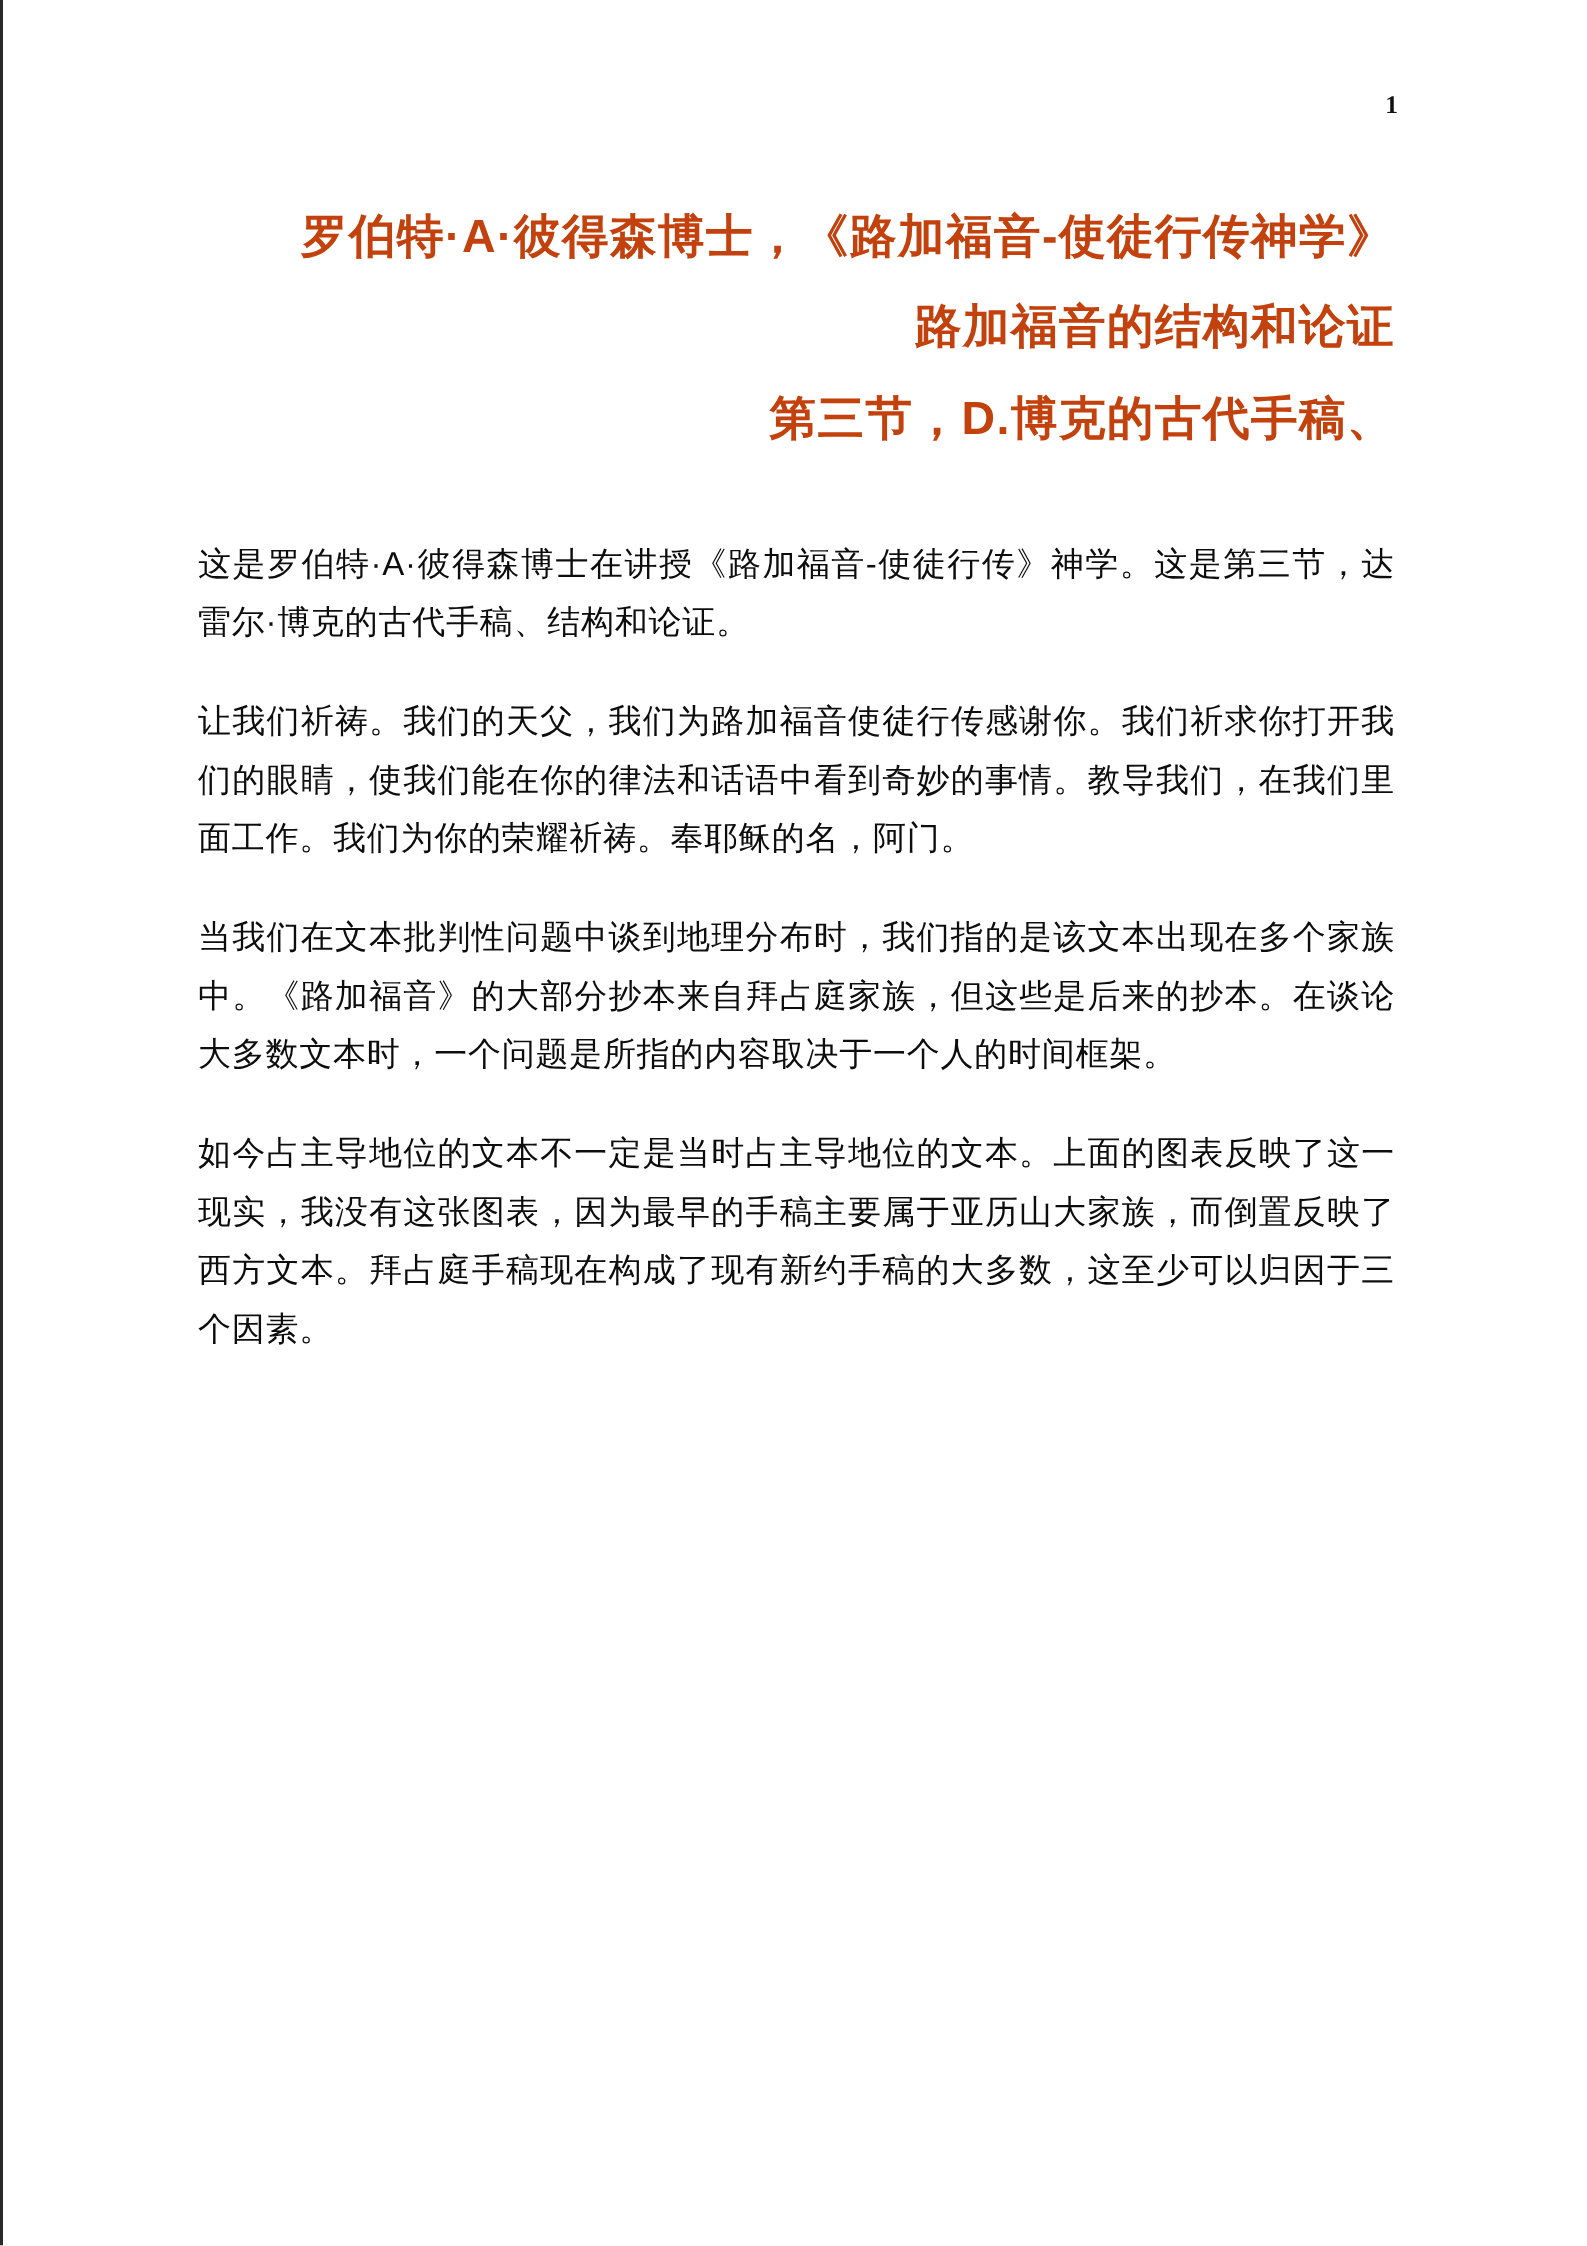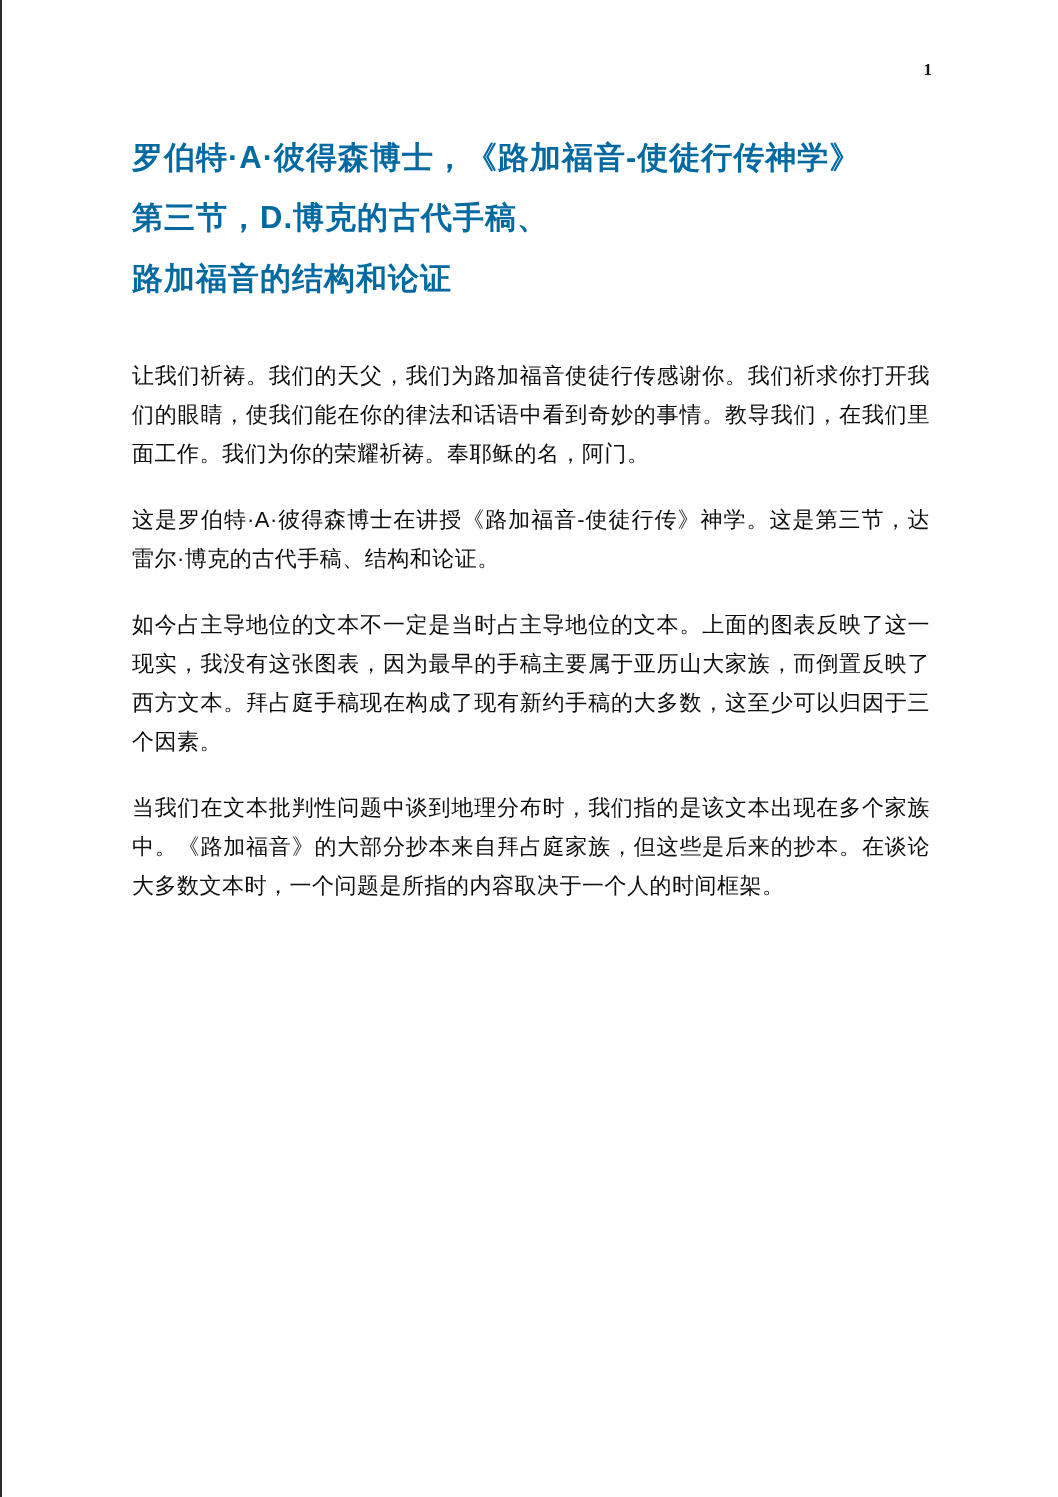--- a/index.html
+++ b/index.html
@@ -25,25 +25,25 @@
     font-size: 17px;
     font-weight: bold;
     color: #111111;
     font-family: "Liberation Serif", "DejaVu Serif", serif;
   }
   .content {
     padding: 128px 128px 0 130px;
   }
   .title {
     margin: 0 0 48px 0;
-    text-align: left;
+    text-align: right;
     font-size: 31px;
     font-weight: bold;
     line-height: 1.95;
-    color: #0369a1;
+    color: #c2410c;
     letter-spacing: 1px;
   }
   .title-line {
     display: block;
     white-space: nowrap;
   }
   .para {
     margin: 0 0 27px 0;
     font-size: 22px;
     line-height: 1.77;
@@ -57,28 +57,28 @@
 <body>
 
 <div class="page">
 
   <div class="page-number">1</div>
 
   <div class="content">
 
     <h1 class="title">
       <span class="title-line">罗伯特·A·彼得森博士，《路加福音-使徒行传神学》</span>
+      <span class="title-line">路加福音的结构和论证</span>
       <span class="title-line">第三节，D.博克的古代手稿、</span>
-      <span class="title-line">路加福音的结构和论证</span>
     </h1>
+
+    <p class="para">这是罗伯特·A·彼得森博士在讲授《路加福音-使徒行传》神学。这是第三节，达雷尔·博克的古代手稿、结构和论证。</p>
 
     <p class="para">让我们祈祷。我们的天父，我们为路加福音使徒行传感谢你。我们祈求你打开我们的眼睛，使我们能在你的律法和话语中看到奇妙的事情。教导我们，在我们里面工作。我们为你的荣耀祈祷。奉耶稣的名，阿门。</p>
 
-    <p class="para">这是罗伯特·A·彼得森博士在讲授《路加福音-使徒行传》神学。这是第三节，达雷尔·博克的古代手稿、结构和论证。</p>
 
 
+    <p class="para">当我们在文本批判性问题中谈到地理分布时，我们指的是该文本出现在多个家族中。《路加福音》的大部分抄本来自拜占庭家族，但这些是后来的抄本。在谈论大多数文本时，一个问题是所指的内容取决于一个人的时间框架。</p>
 
     <p class="para">如今占主导地位的文本不一定是当时占主导地位的文本。上面的图表反映了这一现实，我没有这张图表，因为最早的手稿主要属于亚历山大家族，而倒置反映了西方文本。拜占庭手稿现在构成了现有新约手稿的大多数，这至少可以归因于三个因素。</p>
-
-    <p class="para">当我们在文本批判性问题中谈到地理分布时，我们指的是该文本出现在多个家族中。《路加福音》的大部分抄本来自拜占庭家族，但这些是后来的抄本。在谈论大多数文本时，一个问题是所指的内容取决于一个人的时间框架。</p>
 
   </div>
 </div>
 
 </body></html>

